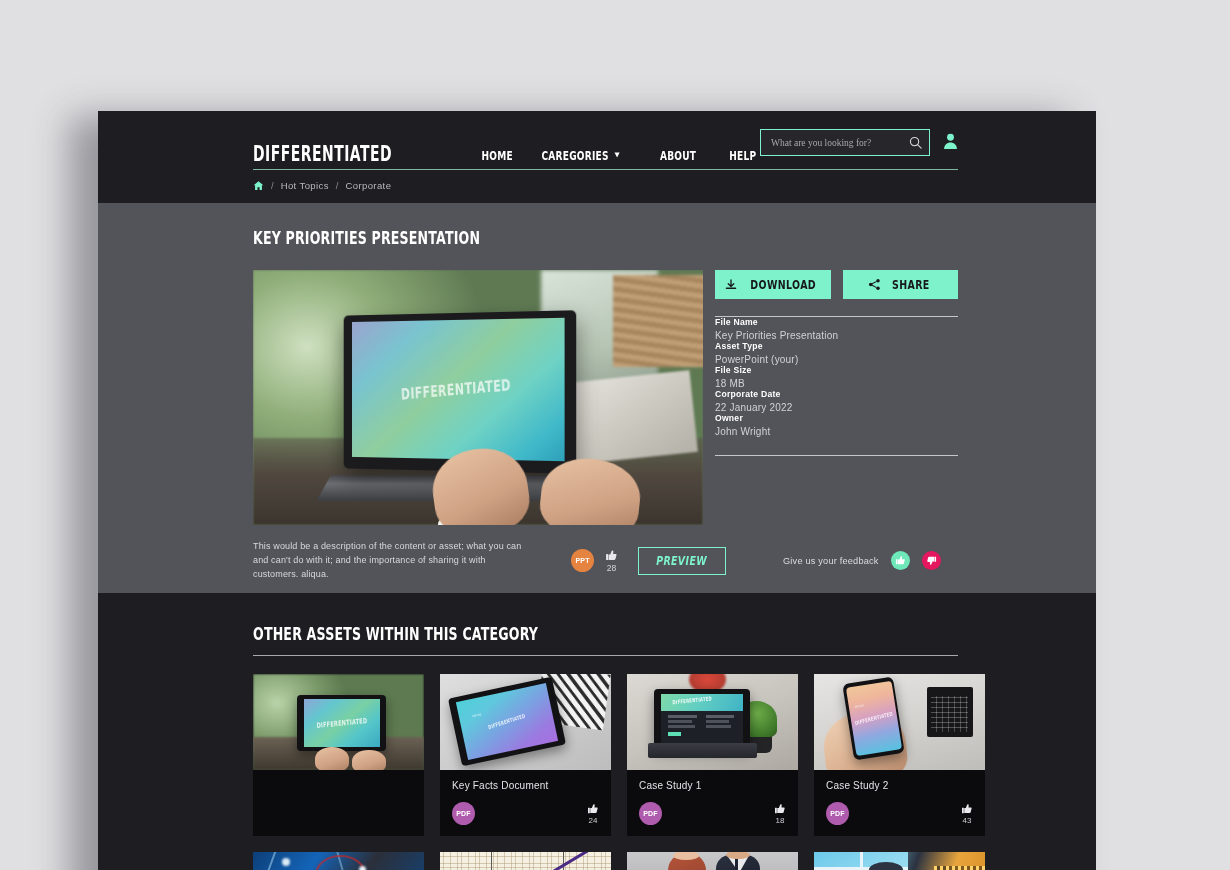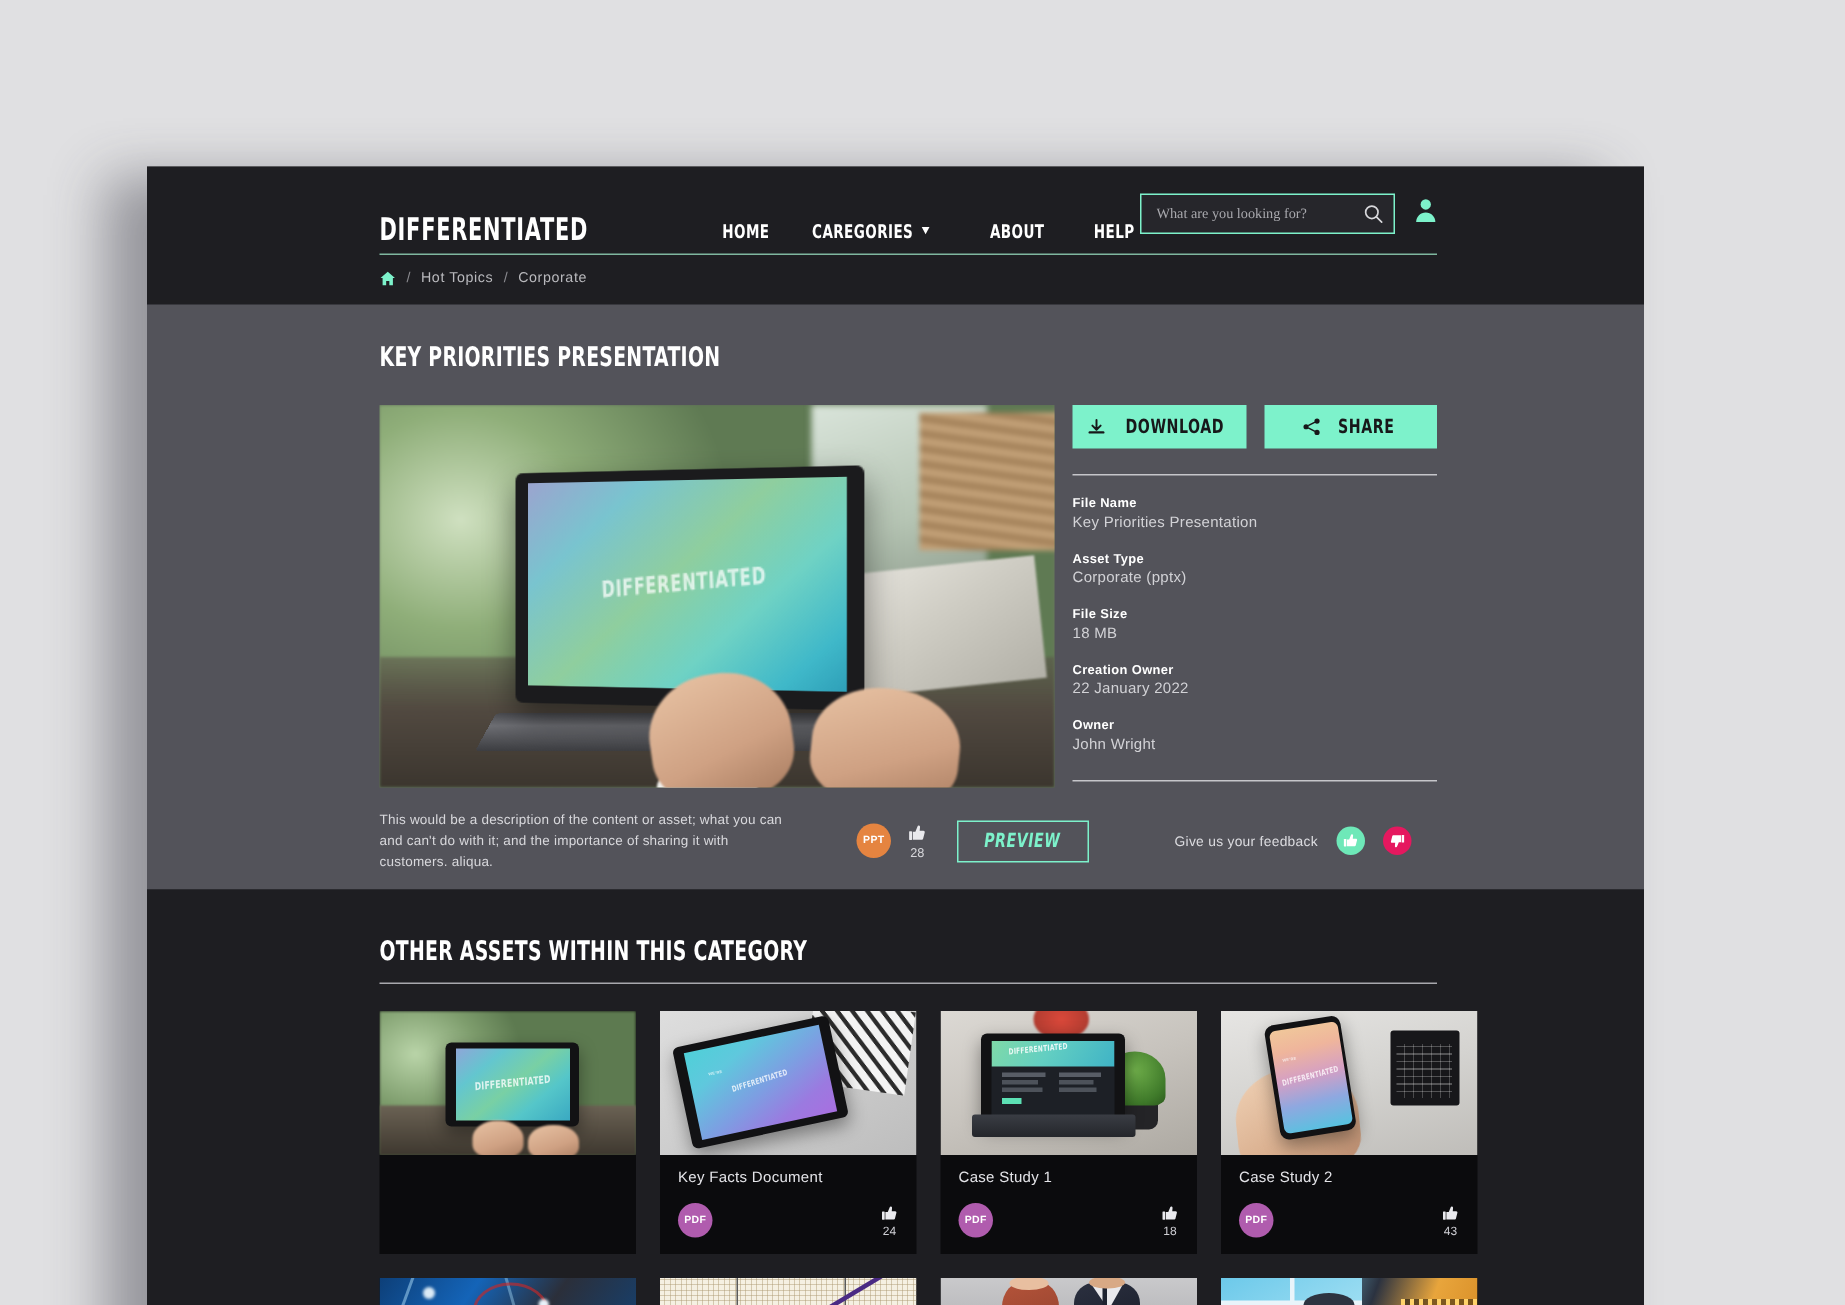--- a/index.html
+++ b/index.html
@@ -238,21 +238,21 @@
     font-weight: bold;
     font-size: 11px;
     letter-spacing: 0.4px;
     cursor: pointer;
   }
   .btn span.lbl { transform: scaleX(0.86) scaleY(1.18); white-space: nowrap; }
   .meta-rule {
     border-top: 1px solid #c6c6ca;
     margin-top: 17px;
   }
-  .meta-item { margin-top: 13px; }
+  .meta-item { }
   .meta-item:first-of-type { margin-top: 15px; }
   .meta-label {
     color: #ffffff;
     font-size: 8.6px;
     font-weight: bold;
     letter-spacing: 0.25px;
   }
   .meta-value {
     color: #d2d2d6;
     font-size: 10px;
@@ -550,28 +550,28 @@
             </div>
           </div>
           <div class="meta-rule"></div>
 
           <div class="meta-item">
             <div class="meta-label">File Name</div>
             <div class="meta-value">Key Priorities Presentation</div>
           </div>
           <div class="meta-item">
             <div class="meta-label">Asset Type</div>
-            <div class="meta-value">Corporate (pptx)</div>
+            <div class="meta-value">PowerPoint (your)</div>
           </div>
           <div class="meta-item">
             <div class="meta-label">File Size</div>
             <div class="meta-value">18 MB</div>
           </div>
           <div class="meta-item">
-            <div class="meta-label">Creation Owner</div>
+            <div class="meta-label">Corporate Date</div>
             <div class="meta-value">22 January 2022</div>
           </div>
           <div class="meta-item">
             <div class="meta-label">Owner</div>
             <div class="meta-value">John Wright</div>
           </div>
           <div class="meta-rule-bottom"></div>
         </div>
       </div>
 

